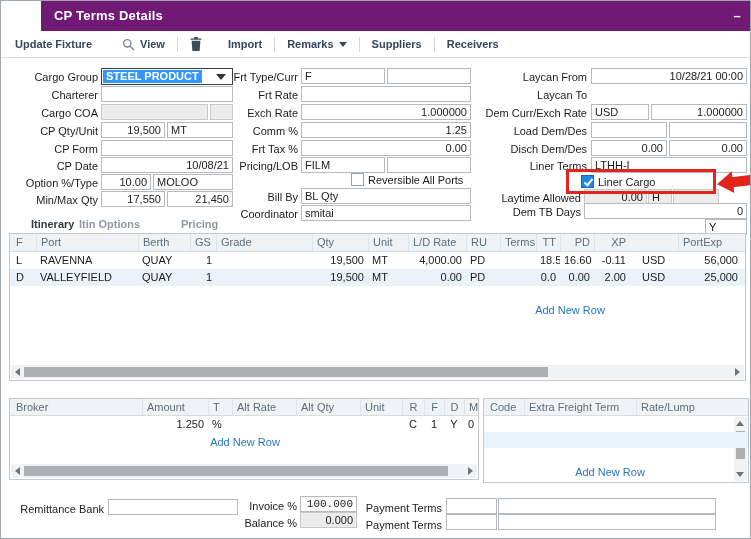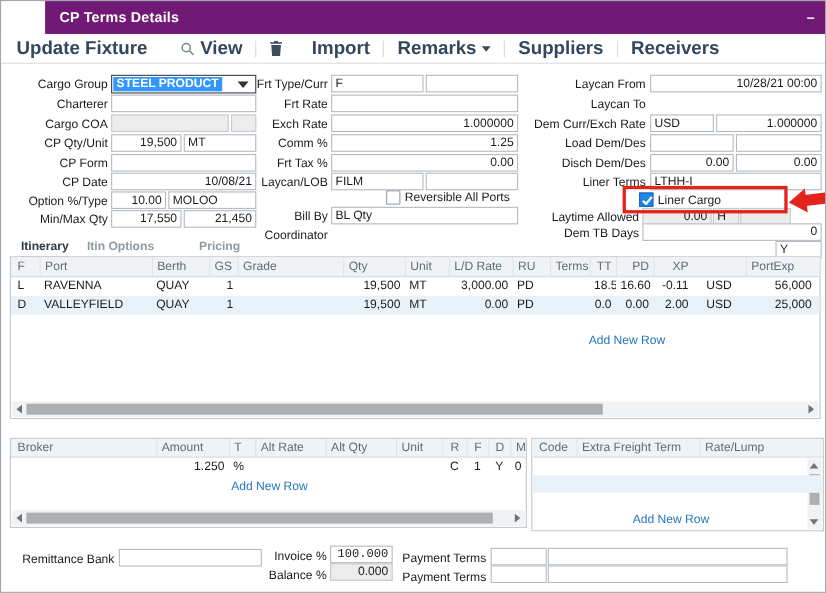--- a/index.html
+++ b/index.html
@@ -6,21 +6,21 @@
   body { font-family: "Liberation Sans", sans-serif; background:#fff; }
   .window { position:relative; width:751px; height:539px; background:#fff; border:1px solid #9FA6AC; overflow:hidden; }
 
   
   .titlebar { position:absolute; left:0; top:0; width:100%; height:30px; background:#701a75;margin-left:40px; }
   .titlebar .title { position:absolute; left:13px; top:0; line-height:30px; color:#fff; font-size:13px; font-weight:bold; letter-spacing:.2px; }
   .winbtn { position:absolute; top:0; height:30px; line-height:30px; color:#fff; font-size:13px; font-weight:bold; text-align:center; width:26px; cursor:default; }
 
   
   .toolbar { position:absolute; left:0; top:30px; width:100%; height:27px; background:#fff; border-bottom:1px solid #D9DDE1; display:flex; align-items:center; padding-left:14px; }
-  .tb-item { font-size:17px; font-weight:bold; color:#33475C; white-space:nowrap; display:flex; align-items:center; gap:5px; }
+  .tb-item { font-size:11px; font-weight:bold; color:#33475C; white-space:nowrap; display:flex; align-items:center; gap:5px; }
   .tb-sep { width:1px; height:15px; background:#D5D9DD; margin:0 12px; }
   .caret-down { width:0; height:0; border-left:4px solid transparent; border-right:4px solid transparent; border-top:5px solid #3C4C5C; display:inline-block; }
 
   
   .lbl { position:absolute; height:16px; line-height:16px; font-size:11px; color:#1B1B1B; text-align:right; white-space:nowrap; }
   .fld { position:absolute; height:16px; line-height:14px; font-size:11px; color:#1B1B1B; background:#fff; border:1px solid #B4BAC0; padding:0 3px; white-space:nowrap; overflow:hidden; }
   .fld.r { text-align:right; }
   .fld.dis { background:#ECECEC; border-color:#C6CACE; }
   .cb { position:absolute; width:13px; height:13px; border:1px solid #98A0A8; background:#fff; }
   .cb.checked { background:#1E88E5; border-color:#1565C0; }
@@ -133,28 +133,29 @@
   <div class="fld" style="left:300px;top:67px;width:84px;">F</div>
   <div class="fld" style="left:386px;top:67px;width:84px;"></div>
   <span class="lbl" style="left:205px;top:86px;width:92px;">Frt Rate</span>
   <div class="fld" style="left:300px;top:85px;width:170px;"></div>
   <span class="lbl" style="left:205px;top:104px;width:92px;">Exch Rate</span>
   <div class="fld r" style="left:300px;top:103px;width:170px;">1.000000</div>
   <span class="lbl" style="left:205px;top:122px;width:92px;">Comm %</span>
   <div class="fld r" style="left:300px;top:121px;width:170px;">1.25</div>
   <span class="lbl" style="left:205px;top:140px;width:92px;">Frt Tax %</span>
   <div class="fld r" style="left:300px;top:139px;width:170px;">0.00</div>
-  <span class="lbl" style="left:205px;top:157px;width:92px;">Laycan/LOB</span>
+  <span class="lbl" style="left:205px;top:157px;width:92px;">Pricing/LOB</span>
   <div class="fld" style="left:300px;top:156px;width:84px;">FILM</div>
   <div class="fld" style="left:386px;top:156px;width:84px;"></div>
   <span class="cb" style="left:350px;top:172px;"></span>
   <span class="cblabel" style="left:367px;top:172px;">Reversible All Ports</span>
   <span class="lbl" style="left:205px;top:188px;width:92px;">Bill By</span>
   <div class="fld" style="left:300px;top:187px;width:170px;">BL Qty</div>
   <span class="lbl" style="left:205px;top:205px;width:92px;">Coordinator</span>
+  <div class="fld" style="left:300px;top:204px;width:170px;">smitai</div>
 
   <span class="lbl" style="left:480px;top:68px;width:106px;">Laycan From</span>
   <div class="fld r" style="left:590px;top:67px;width:156px;">10/28/21 00:00</div>
   <span class="lbl" style="left:480px;top:86px;width:106px;">Laycan To</span>
   <span class="lbl" style="left:480px;top:104px;width:106px;">Dem Curr/Exch Rate</span>
   <div class="fld" style="left:590px;top:103px;width:58px;">USD</div>
   <div class="fld r" style="left:650px;top:103px;width:96px;">1.000000</div>
   <span class="lbl" style="left:480px;top:122px;width:106px;">Load Dem/Des</span>
   <div class="fld r" style="left:590px;top:121px;width:76px;"></div>
   <div class="fld r" style="left:668px;top:121px;width:78px;"></div>
@@ -172,21 +173,21 @@
   <span class="lbl" style="left:480px;top:203px;width:100px;">Dem TB Days</span>
   <div class="fld r" style="left:583px;top:202px;width:163px;">0</div>
   <div class="fld" style="left:704px;top:218px;width:42px;">Y</div>
 
   <div class="anno-box"></div>
   <div class="anno-arrow">
     <span class="head"></span>
       <span class="shaft"></span>
   </div>
 
-  <span class="tab active" style="left:18px;">Itinerary</span>
+  <span class="tab active" style="left:30px;">Itinerary</span>
   <span class="tab idle" style="left:78px;">Itin Options</span>
   <span class="tab idle" style="left:152px;padding-left:28px;">Pricing</span>
 
   <div class="panel" id="itin-grid" style="left:8px;top:232px;width:737px;height:148px;">
     <span class="addrow" style="left:480px;top:70px;width:160px;">Add New Row</span>
     <div class="hscroll" style="left:1px;right:1px;bottom:1px;">
       <span class="arr left" style="left:4px;top:3px;"></span>
       <div class="thumb" style="left:13px;top:2px;height:10px;width:524px;"></div>
       <span class="arr right" style="right:4px;top:3px;"></span>
     </div>
@@ -208,21 +209,21 @@
         <div class="gcell" style="left: 668px; width: 64px; text-align: left; border-left: 1px solid rgb(223, 228, 233);">PortExp</div>
       </div>
       <div class="grid-row" style="top: 18px; height: 17px; line-height: 17px;">
         <div class="gcell" style="left: 2px; width: 24px; text-align: left;">L</div>
         <div class="gcell" style="left: 26px; width: 100px; text-align: left;">RAVENNA</div>
         <div class="gcell" style="left: 128px; width: 52px; text-align: left;">QUAY</div>
         <div class="gcell" style="left: 180px; width: 26px; text-align: right;">1</div>
         <div class="gcell" style="left: 206px; width: 96px; text-align: left;"></div>
         <div class="gcell" style="left: 302px; width: 56px; text-align: right;">19,500</div>
         <div class="gcell" style="left: 358px; width: 40px; text-align: left;">MT</div>
-        <div class="gcell" style="left: 398px; width: 58px; text-align: right;">3,000.00</div>
+        <div class="gcell" style="left: 398px; width: 58px; text-align: right;">4,000.00</div>
         <div class="gcell" style="left: 456px; width: 34px; text-align: left;">PD</div>
         <div class="gcell" style="left: 490px; width: 36px; text-align: left;"></div>
         <div class="gcell" style="left: 526px; width: 24px; text-align: right;">18.5</div>
         <div class="gcell" style="left: 550px; width: 34px; text-align: right;">16.60</div>
         <div class="gcell" style="left: 584px; width: 36px; text-align: right;">-0.11</div>
         <div class="gcell" style="left: 628px; width: 40px; text-align: left;">USD</div>
         <div class="gcell" style="left: 668px; width: 64px; text-align: right;">56,000</div>
       </div>
       <div class="grid-row alt" style="top: 35px; height: 17px; line-height: 17px;">
         <div class="gcell" style="left: 2px; width: 24px; text-align: left;">D</div>

